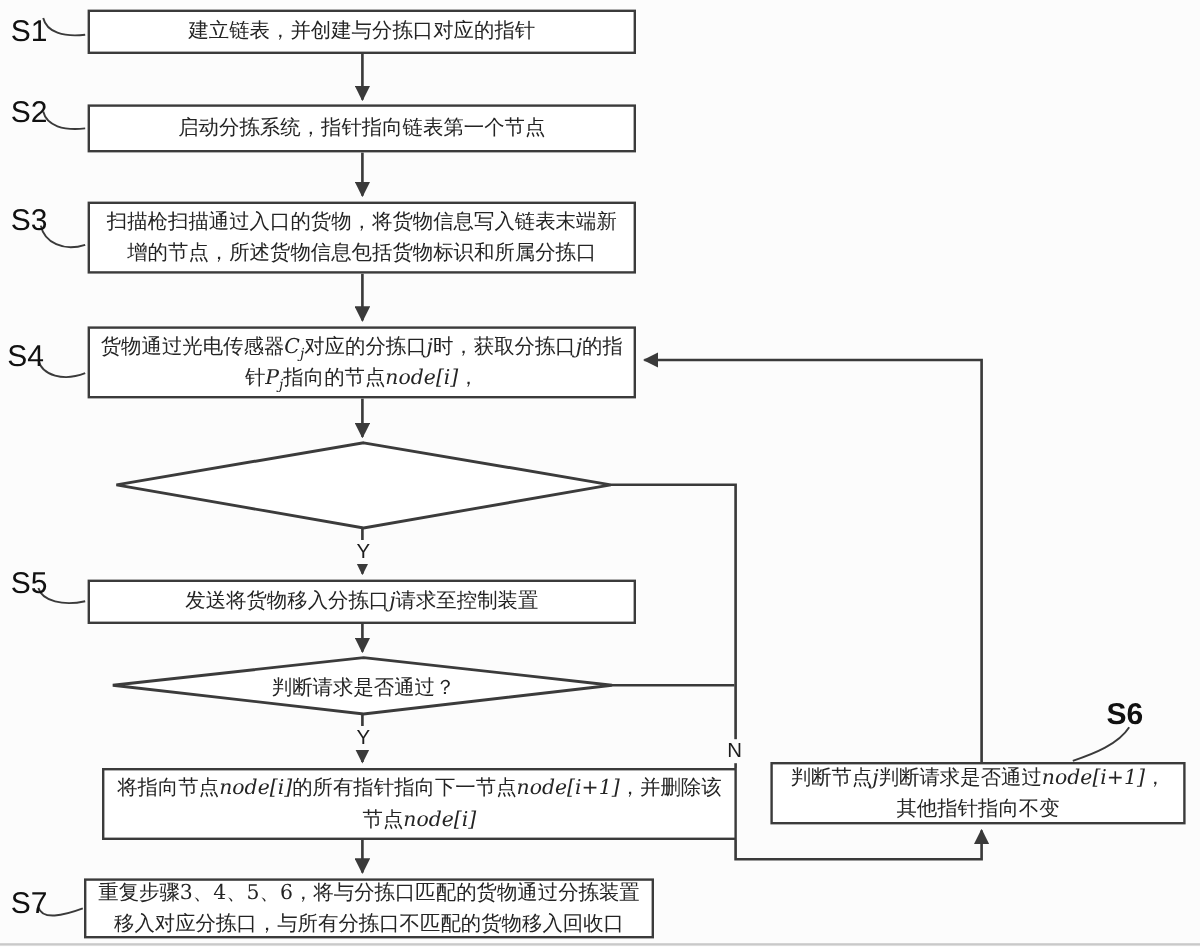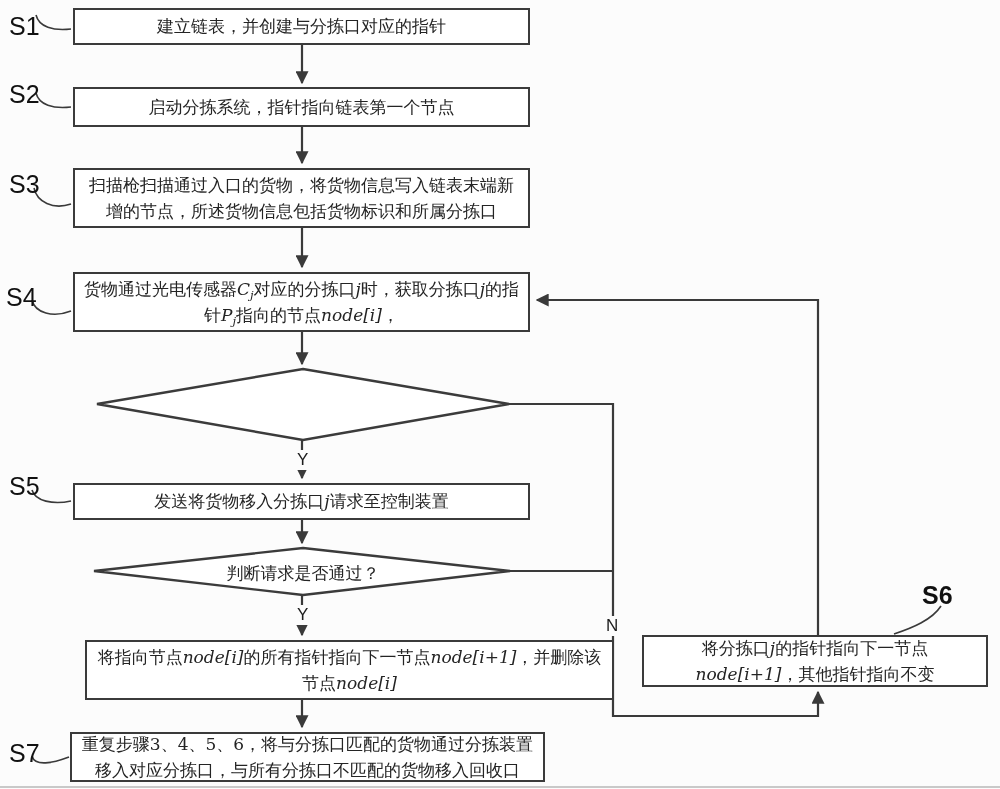--- a/index.html
+++ b/index.html
@@ -137,21 +137,21 @@
 
   <div class="box" style="left:73px; top:483px; width:457px; height:37px;">
     <div class="box-text"><span>发送将货物移入分拣口</span><span class="em">j</span><span>请求至控制装置</span></div>
   </div>
 
   <div class="box" style="left:85px; top:640px; width:529px; height:60px;">
     <div class="box-text"><span>将指向节点</span><span class="em">node[i]</span><span>的所有指针指向下一节点</span><span class="em">node[i+1]</span><span>，并删除该节点</span><span class="em">node[i]</span></div>
   </div>
 
   <div class="box" style="left:642px;top:635px; width:346px; height:52px;">
-    <div class="box-text"><span>将分拣口</span><span class="em">j</span><span>的指针指向下一节点</span><span class="em">node[i+1]</span><span>，其他指针指向不变</span></div>
+    <div class="box-text"><span>判断节点</span><span class="em">j</span><span>判断请求是否通过</span><span class="em">node[i+1]</span><span>，其他指针指向不变</span></div>
   </div>
 
   <div class="box" style="left:70px; top:732px; width:475px; height:50px;">
     <div class="box-text"><span>重复步骤3、4、5、6，将与分拣口匹配的货物通过分拣装置移入对应分拣口，与所有分拣口不匹配的货物移入回收口</span></div>
   </div>
 
   <div class="diamond-text" style="left:150px;top:560px;width:306px;"><span>判断请求是否通过？</span></div>
 
   <div class="branch-label" style="left:295px;top:450px;">Y</div>
   <div class="branch-label" style="left:295px;top:605px;">Y</div>

